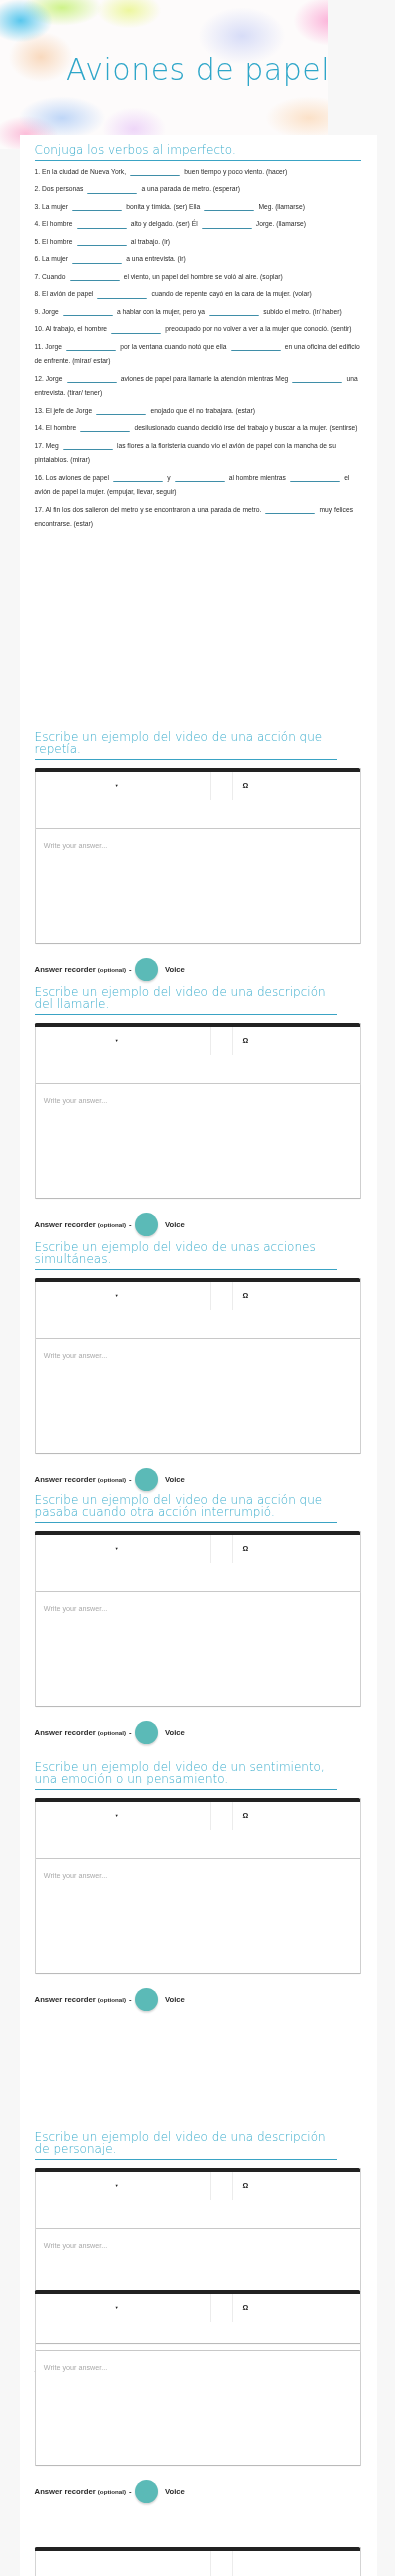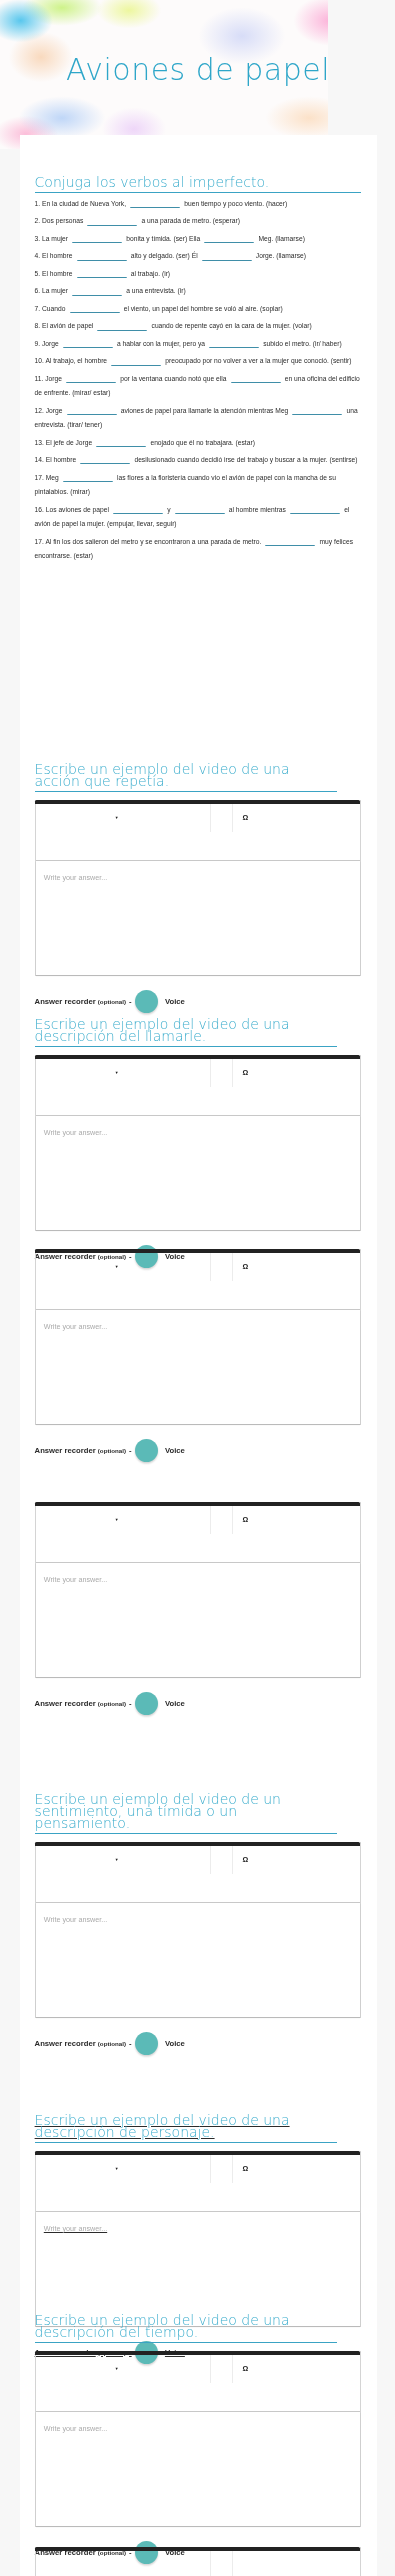--- a/index.html
+++ b/index.html
@@ -28,22 +28,22 @@
     font-family: "DejaVu Sans", sans-serif; font-weight: 300; font-size: 30px; letter-spacing: 0.5px;
     color: #2ea6c9;
   }
 
   .card {
     position: absolute; left: 19.6px; top: 135px; width: 357px; height: 2649px; background: #ffffff;
   }
   .inner { position: absolute; left: 15px; width: 302px; }
 
   .section-title {
-    font-family: "DejaVu Sans", sans-serif; font-weight: 300; color: #3aaccc; font-size: 14px; line-height: 12px;
-    padding-bottom: 4.1px; border-bottom: 0.5px solid #3aa3c4; margin-top: 32px;
+    font-family: "DejaVu Sans", sans-serif; font-weight: 300; color: #3aaccc; font-size: 12px; line-height: 12px;
+    padding-bottom: 4.1px; border-bottom: 0.5px solid #3aa3c4;
   }
 
   .exercise { position: absolute; left: 15px; top: 8.8px; width: 326px; }
   .item { font-size: 6.7px; line-height: 14.4px; color: #2b2b2b; margin-top: 3.1px; }
   .item:first-of-type { margin-top: 4.1px; }
   .blank {
     display: inline-block; width: 50px; height: 8.2px; border-bottom: 0.5px solid #3f8ea8; border-radius: 0 0 1px 1px;
     vertical-align: -2.1px; margin: 0 4.1px;
   }
 
@@ -136,81 +136,83 @@
     </div>
     <div class="recorder">
       <span class="rec-label">Answer recorder</span>
       <span class="rec-opt">(optional)</span>
       <span class="rec-dash">-</span>
       <button class="rec-btn"></button>
       <span class="rec-voice">Voice</span>
     </div>
   </div>
       <div class="inner" style="top: 1106px;">
+    <div class="section-title">Escribe un ejemplo del video de unas acciones simultáneas.</div>
     <div class="editor">
       <div class="editor-bar"></div>
       <div class="toolbar">
         <div class="tb-sel">
           <span class="tb-caret">▾</span>
         </div>
         <div class="tb-gap"></div>
         <span class="tb-omega">Ω</span>
       </div>
       <textarea class="textarea" placeholder="Write your answer..." style=""></textarea>
     </div>
     <div class="recorder">
       <span class="rec-label">Answer recorder</span>
       <span class="rec-opt">(optional)</span>
       <span class="rec-dash">-</span>
       <button class="rec-btn"></button>
       <span class="rec-voice">Voice</span>
     </div>
   </div>
       <div class="inner" style="top: 1359px;">
+    <div class="section-title">Escribe un ejemplo del video de una acción que pasaba cuando otra acción interrumpió.</div>
     <div class="editor">
       <div class="editor-bar"></div>
       <div class="toolbar">
         <div class="tb-sel">
           <span class="tb-caret">▾</span>
         </div>
         <div class="tb-gap"></div>
         <span class="tb-omega">Ω</span>
       </div>
       <textarea class="textarea" placeholder="Write your answer..." style=""></textarea>
     </div>
     <div class="recorder">
       <span class="rec-label">Answer recorder</span>
       <span class="rec-opt">(optional)</span>
       <span class="rec-dash">-</span>
       <button class="rec-btn"></button>
       <span class="rec-voice">Voice</span>
     </div>
   </div>
       <div class="inner" style="top: 1626px;">
-    <div class="section-title">Escribe un ejemplo del video de un sentimiento, una tímida o un pensamiento.</div>
-    <div class="editor">
-      <div class="editor-bar"></div>
-      <div class="toolbar">
-        <div class="tb-sel">
-          <span class="tb-caret">▾</span>
-        </div>
-        <div class="tb-gap"></div>
-        <span class="tb-omega">Ω</span>
-      </div>
-      <textarea class="textarea" placeholder="Write your answer..." style=""></textarea>
-    </div>
-    <div class="recorder">
-      <span class="rec-label">Answer recorder</span>
-      <span class="rec-opt">(optional)</span>
-      <span class="rec-dash">-</span>
-      <button class="rec-btn"></button>
-      <span class="rec-voice">Voice</span>
-    </div>
-  </div>
-      <div class="inner" style="top: 1947px; text-decoration: underline;">
+    <div class="section-title">Escribe un ejemplo del video de un sentimiento, una emoción o un pensamiento.</div>
+    <div class="editor">
+      <div class="editor-bar"></div>
+      <div class="toolbar">
+        <div class="tb-sel">
+          <span class="tb-caret">▾</span>
+        </div>
+        <div class="tb-gap"></div>
+        <span class="tb-omega">Ω</span>
+      </div>
+      <textarea class="textarea" placeholder="Write your answer..." style=""></textarea>
+    </div>
+    <div class="recorder">
+      <span class="rec-label">Answer recorder</span>
+      <span class="rec-opt">(optional)</span>
+      <span class="rec-dash">-</span>
+      <button class="rec-btn"></button>
+      <span class="rec-voice">Voice</span>
+    </div>
+  </div>
+      <div class="inner" style="top: 1996px;">
     <div class="section-title">Escribe un ejemplo del video de una descripción de personaje.</div>
     <div class="editor">
       <div class="editor-bar"></div>
       <div class="toolbar">
         <div class="tb-sel">
           <span class="tb-caret">▾</span>
         </div>
         <div class="tb-gap"></div>
         <span class="tb-omega">Ω</span>
       </div>
@@ -218,21 +220,20 @@
     </div>
     <div class="recorder">
       <span class="rec-label">Answer recorder</span>
       <span class="rec-opt">(optional)</span>
       <span class="rec-dash">-</span>
       <button class="rec-btn"></button>
       <span class="rec-voice">Voice</span>
     </div>
   </div>
       <div class="inner" style="top: 2147px;">
-    <div class="section-title">Escribe un ejemplo del video de una descripción del tiempo.</div>
     <div class="editor">
       <div class="editor-bar"></div>
       <div class="toolbar">
         <div class="tb-sel">
           <span class="tb-caret">▾</span>
         </div>
         <div class="tb-gap"></div>
         <span class="tb-omega">Ω</span>
       </div>
       <textarea class="textarea" placeholder="Write your answer..." style=""></textarea>

